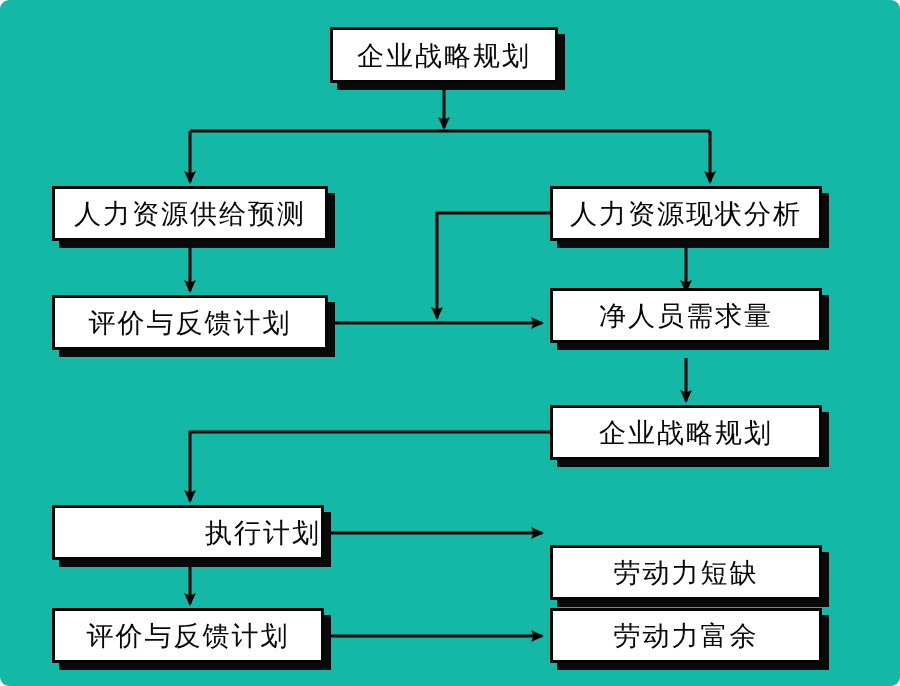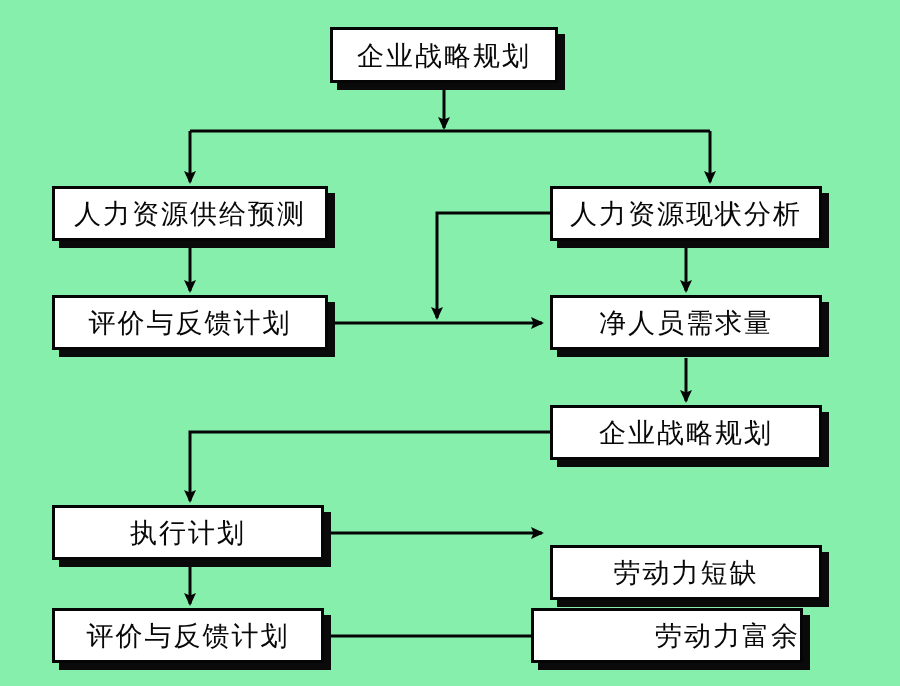--- a/index.html
+++ b/index.html
@@ -41,21 +41,21 @@
     line-height: 1;
     color: #080808;
     letter-spacing: 2px;
     white-space: nowrap;
     font-weight: 400;
   }
 </style>
 </head>
 <body>
 
-<div id="diagram-root" style="background: #86efac;">
+<div id="diagram-root" style="background: #14b8a6; border-radius: 9px;">
 
   <svg class="edges-layer" viewBox="0 0 900 686" width="900" height="686" xmlns="http://www.w3.org/2000/svg">
     <defs>
       <marker id="ah" markerWidth="16" markerHeight="16" refX="11" refY="6" orient="auto" markerUnits="userSpaceOnUse">
         <path d="M0,0 L13,6 L0,12 L2.5,6 Z" fill="#050505"></path>
       </marker>
     </defs>
 
     <g>
       <path d="M444,90 L444,128" stroke="#050505" stroke-width="3" fill="none" marker-end="url(#ah)"></path>
@@ -119,37 +119,37 @@
   </div>
 
   <div class="node" style="left: 550px; top: 186px; width: 272px; height: 55px; background: rgb(255, 255, 255); border-color: rgb(5, 5, 5); box-shadow: rgb(10, 10, 10) 7px 7px 0px 0px;">
     <span class="node-label">人力资源现状分析</span>
   </div>
 
   <div class="node" style="left: 52px; top: 295px; width: 276px; height: 55px; background: rgb(255, 255, 255); border-color: rgb(5, 5, 5); box-shadow: rgb(10, 10, 10) 7px 7px 0px 0px;">
     <span class="node-label">评价与反馈计划</span>
   </div>
 
-  <div class="node" style="left: 550px; top: 295px; width: 272px; height: 55px; background: rgb(255, 255, 255); border-color: rgb(5, 5, 5); box-shadow: rgb(10, 10, 10) 7px 7px 0px 0px;">
+  <div class="node" style="left: 550px; top: 288px; width: 272px; height: 55px; background: rgb(255, 255, 255); border-color: rgb(5, 5, 5); box-shadow: rgb(10, 10, 10) 7px 7px 0px 0px;">
     <span class="node-label">净人员需求量</span>
   </div>
 
   <div class="node" style="left: 550px; top: 405px; width: 272px; height: 55px; background: rgb(255, 255, 255); border-color: rgb(5, 5, 5); box-shadow: rgb(10, 10, 10) 7px 7px 0px 0px;">
     <span class="node-label">企业战略规划</span>
   </div>
 
-  <div class="node" style="left: 52px; top: 505px; width: 272px; height: 55px; background: rgb(255, 255, 255); border-color: rgb(5, 5, 5); box-shadow: rgb(10, 10, 10) 7px 7px 0px 0px;">
+  <div class="node" style="left: 52px; top: 505px; width: 272px; height: 55px; background: rgb(255, 255, 255); border-color: rgb(5, 5, 5); box-shadow: rgb(10, 10, 10) 7px 7px 0px 0px; justify-content: flex-end;">
     <span class="node-label">执行计划</span>
   </div>
 
   <div class="node" style="left: 550px; top: 505px; width: 272px; height: 55px; background: rgb(255, 255, 255); border-color: rgb(5, 5, 5); box-shadow: rgb(10, 10, 10) 7px 7px 0px 0px; margin-top: 40px;">
     <span class="node-label">劳动力短缺</span>
   </div>
 
   <div class="node" style="left: 52px; top: 608px; width: 272px; height: 55px; background: rgb(255, 255, 255); border-color: rgb(5, 5, 5); box-shadow: rgb(10, 10, 10) 7px 7px 0px 0px;">
     <span class="node-label">评价与反馈计划</span>
   </div>
 
-  <div class="node" style="left: 531px; top: 608px; width: 272px; height: 55px; background: rgb(255, 255, 255); border-color: rgb(5, 5, 5); box-shadow: rgb(10, 10, 10) 7px 7px 0px 0px; justify-content: flex-end;">
+  <div class="node" style="left: 550px; top: 608px; width: 272px; height: 55px; background: rgb(255, 255, 255); border-color: rgb(5, 5, 5); box-shadow: rgb(10, 10, 10) 7px 7px 0px 0px;">
     <span class="node-label">劳动力富余</span>
   </div>
 
 </div>
 
 </body></html>

